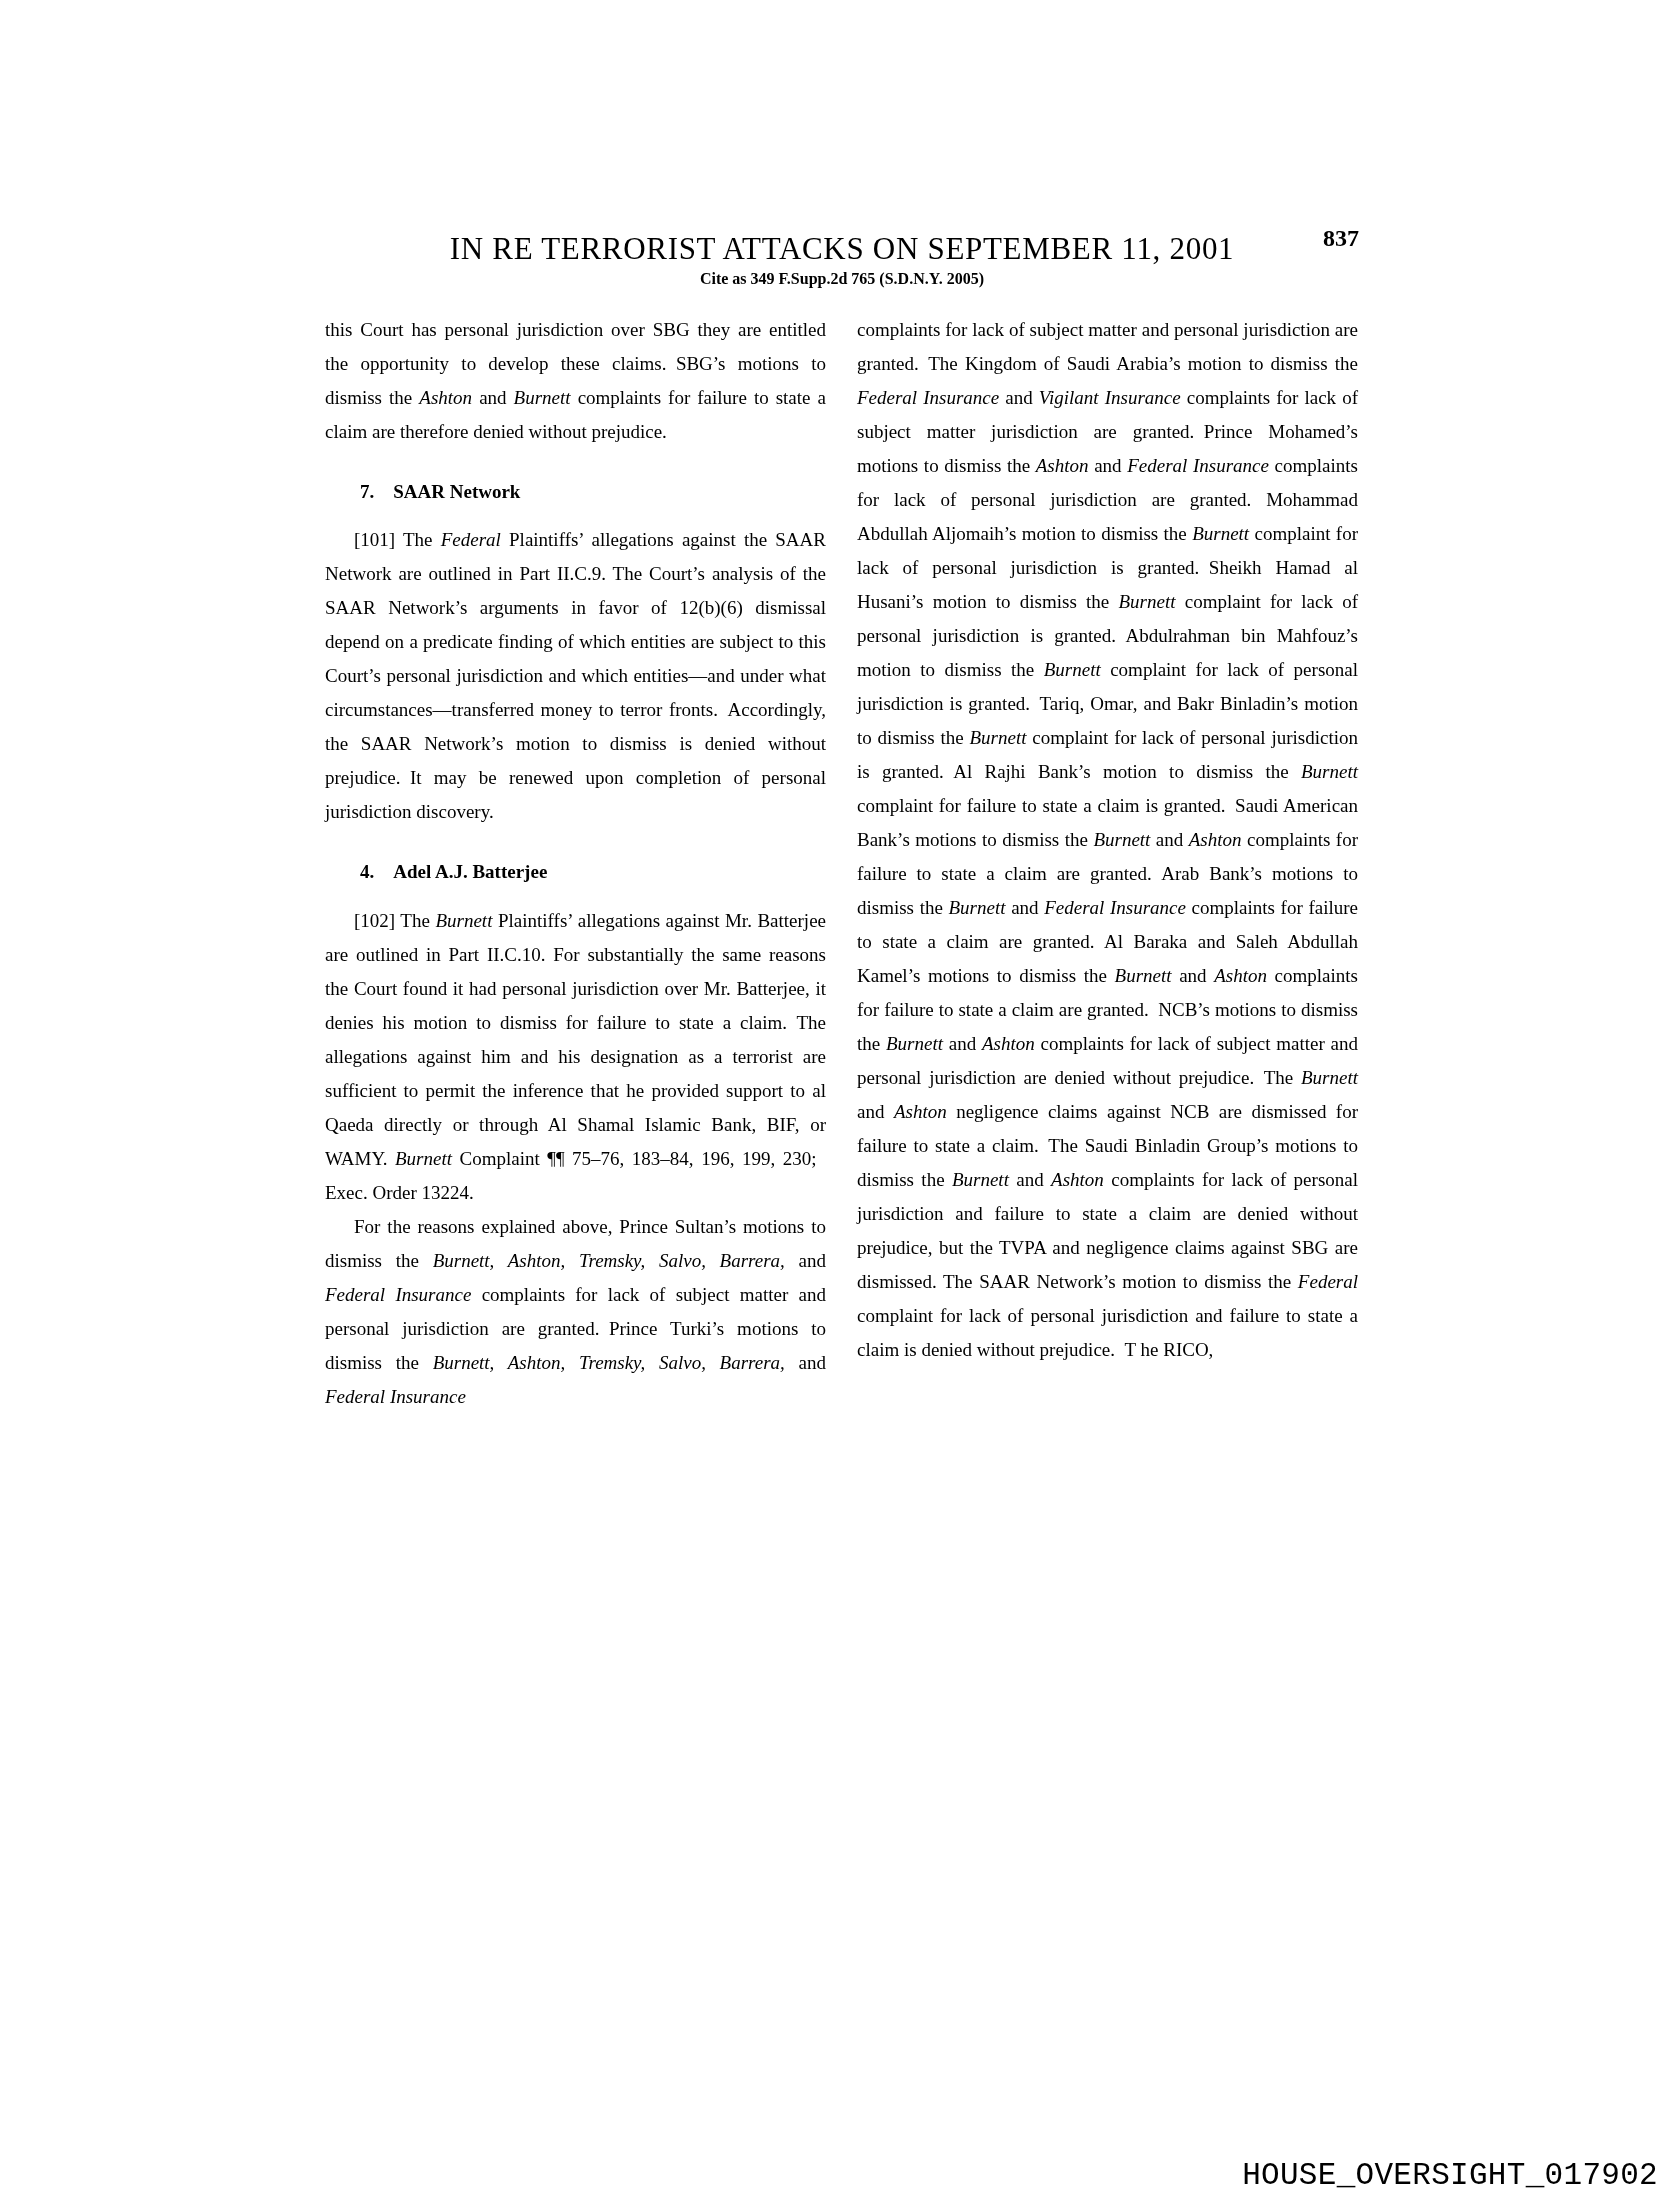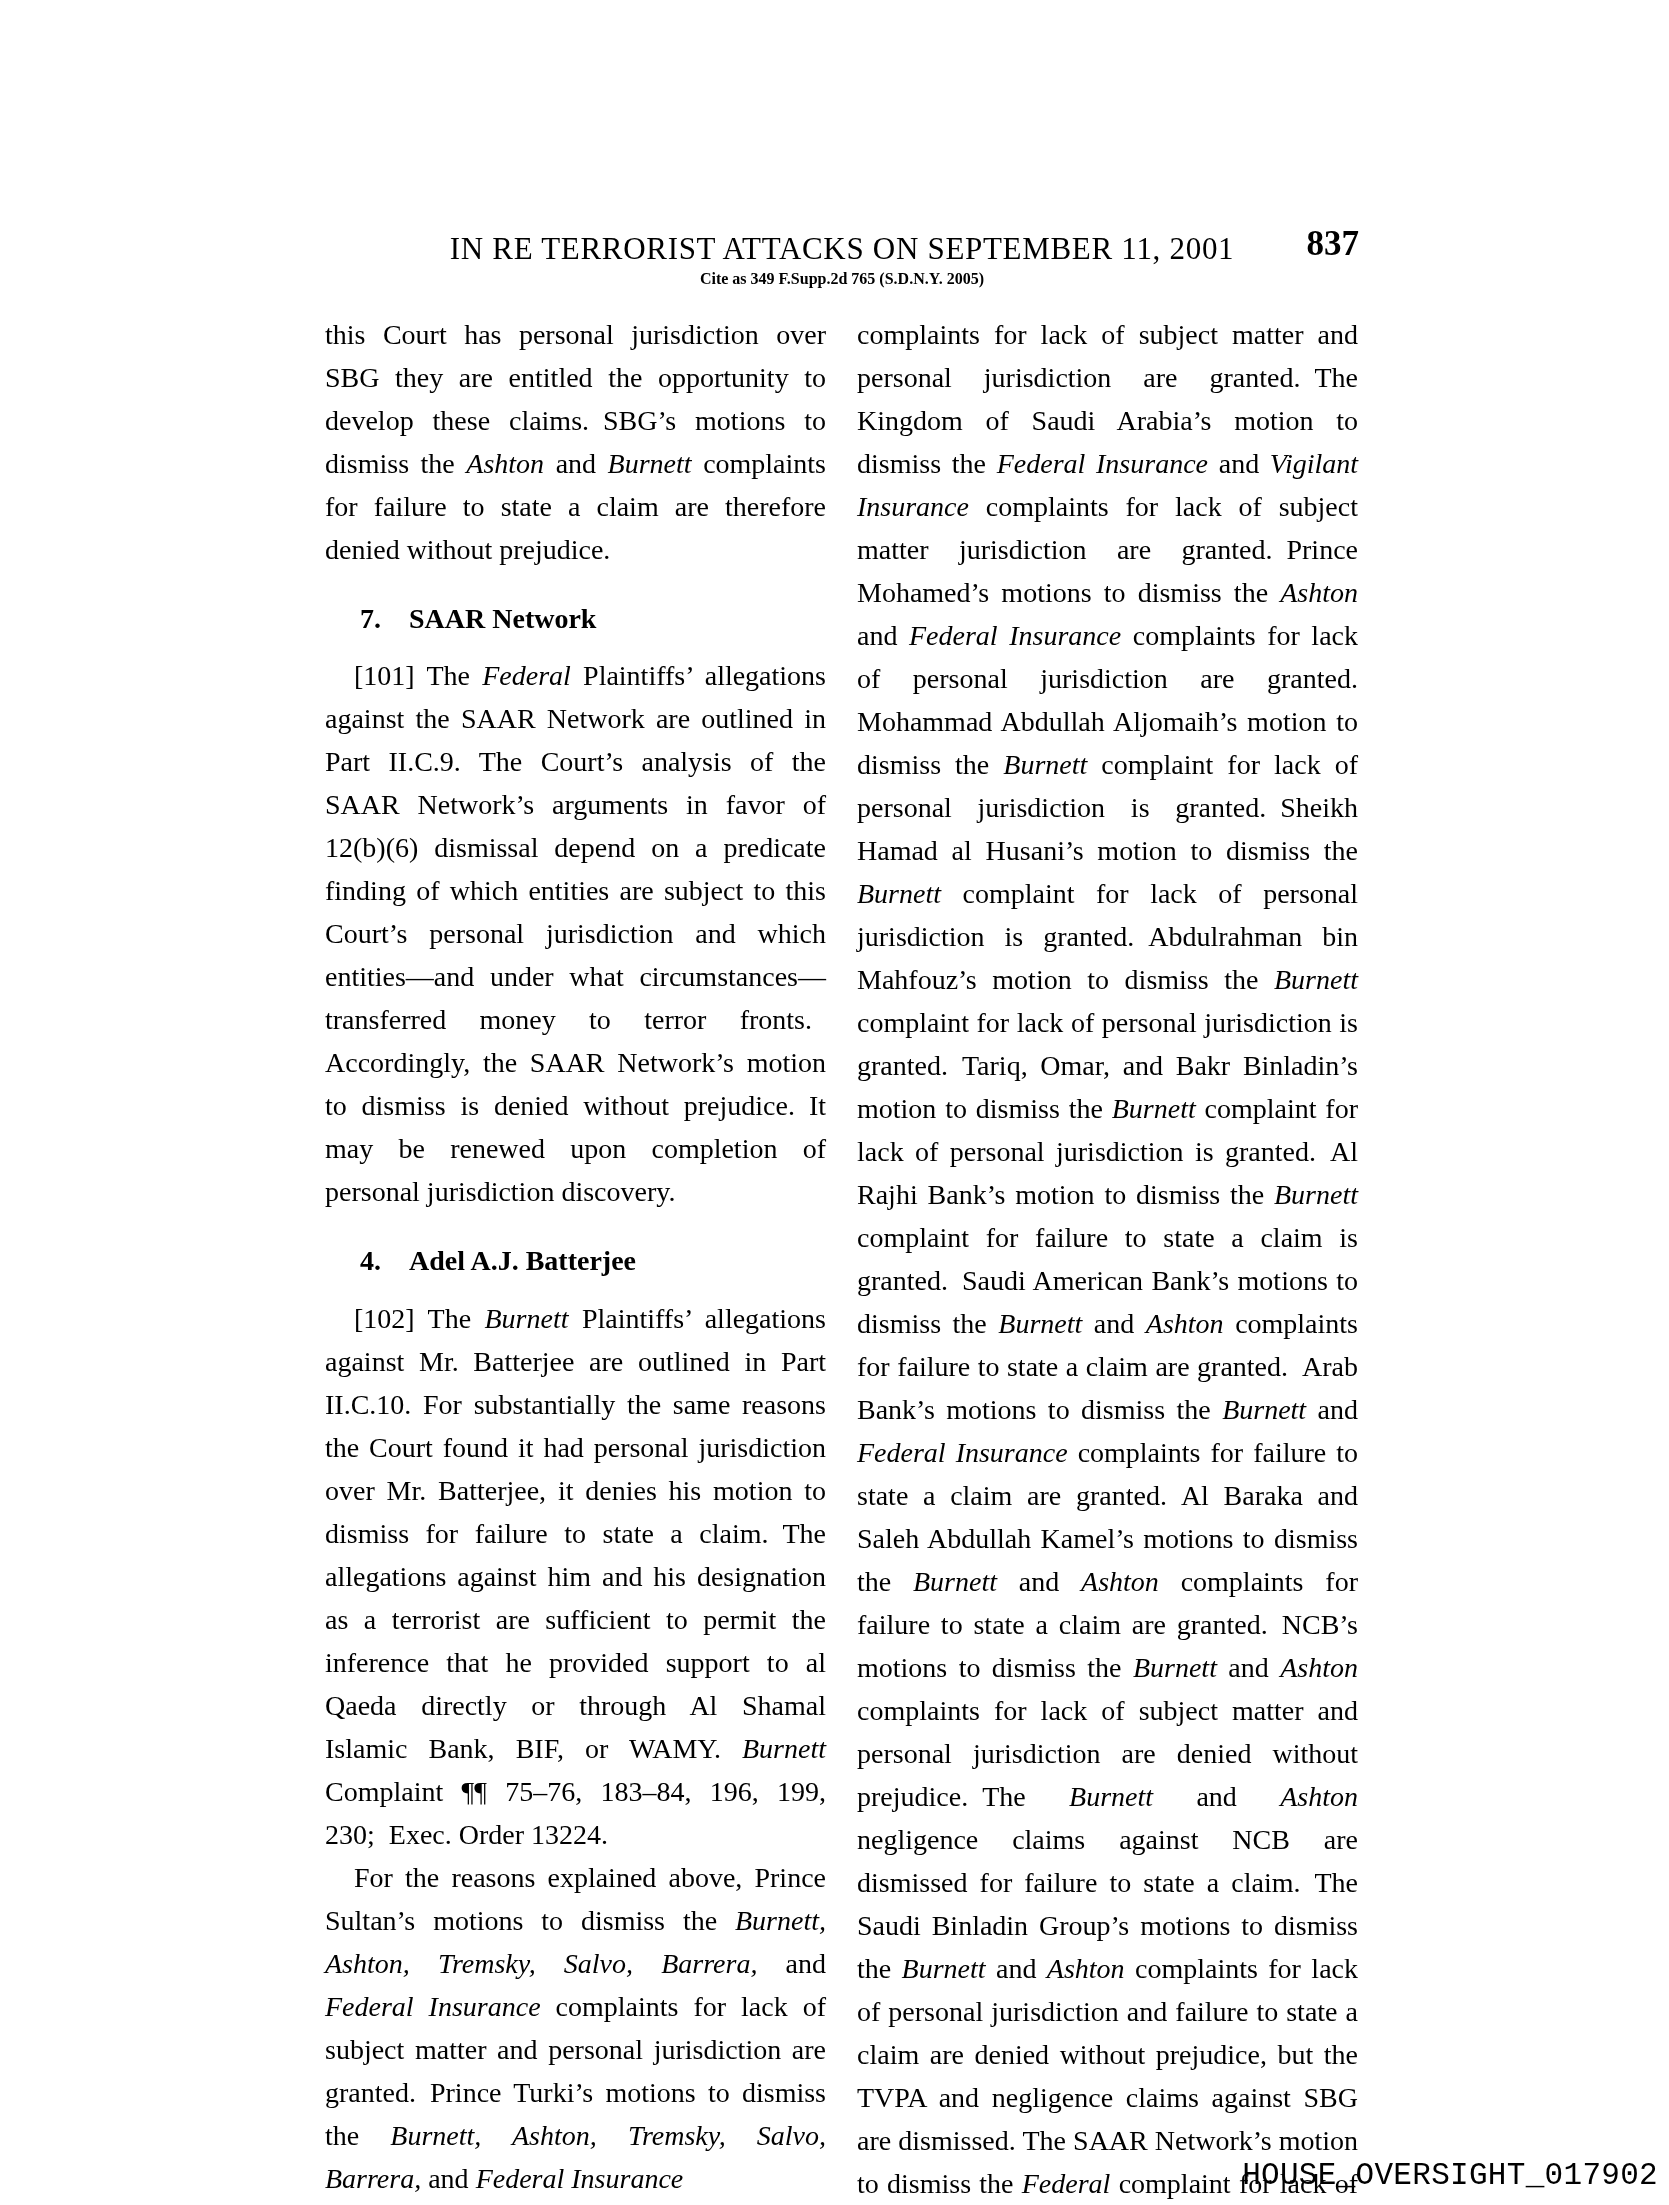--- a/index.html
+++ b/index.html
@@ -14,32 +14,32 @@
   .page { position: absolute; left: 0; top: 0; width: 1669px; height: 2205px; background: #ffffff; }
 
   
   .running-head {
     position: absolute; left: 325px; top: 233px; width: 1034px;
     text-align: center; font-weight: normal; font-size: 31px; line-height: 1;
     letter-spacing: 0.7px; white-space: nowrap;
   }
   .page-number {
     position: absolute; left: 1228px; top: 226px; width: 131px;
-    text-align: right; font-weight: bold; font-size: 35px; line-height: 1;
+    text-align: right; font-weight: bold; font-size: 24px; line-height: 1;
   }
   .citation-line {
     position: absolute; left: 325px; top: 271px; width: 1034px;
     text-align: center; font-weight: bold; font-size: 16px; line-height: 1;
     white-space: nowrap;
   }
 
   
   .column {
     position: absolute; top: 313px; width: 501px;
-    font-size: 28px; line-height: 43px;
+    font-size: 19px; line-height: 34px;
     text-align: justify;
   }
   .column-left  { left: 325px; }
   .column-right { left: 857px; }
 
   p.para { margin: 0; padding: 0; }
   p.para.indent { text-indent: 29px; }
 
   .heading { font-weight: bold; margin: 26px 0 14.4px 0; text-align: left; font-family: Liberation Serif, serif; }
   .heading.numbered { padding-left: 35px; }

